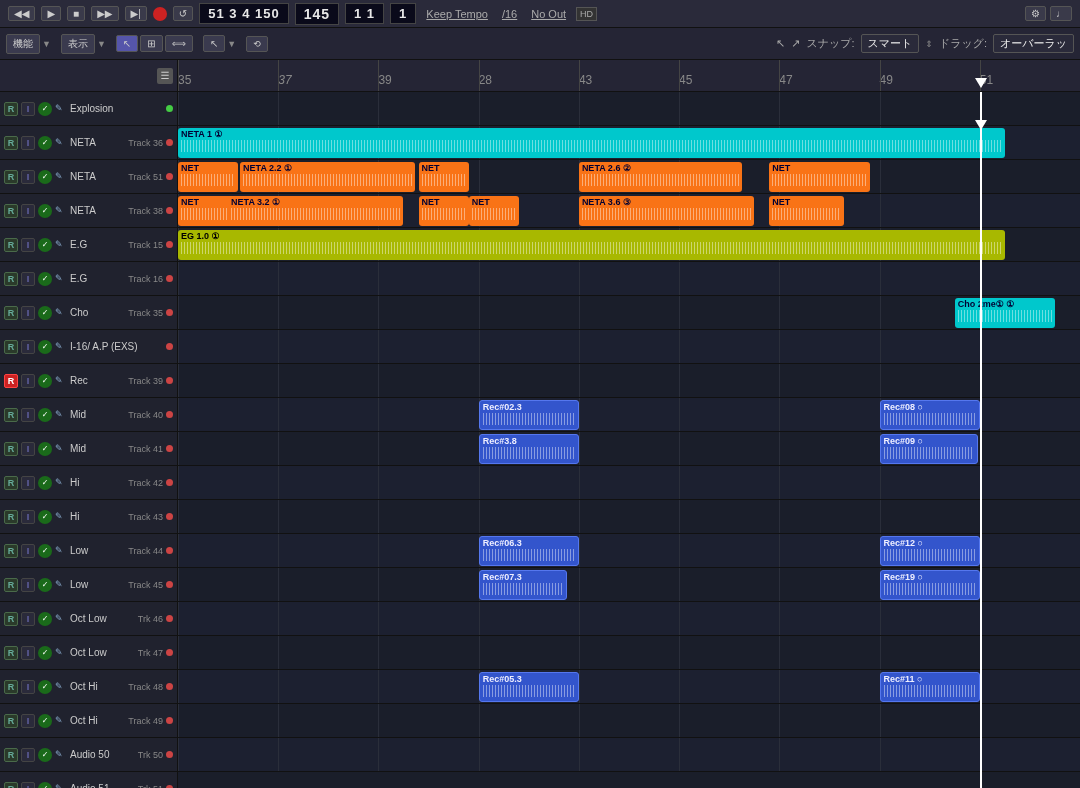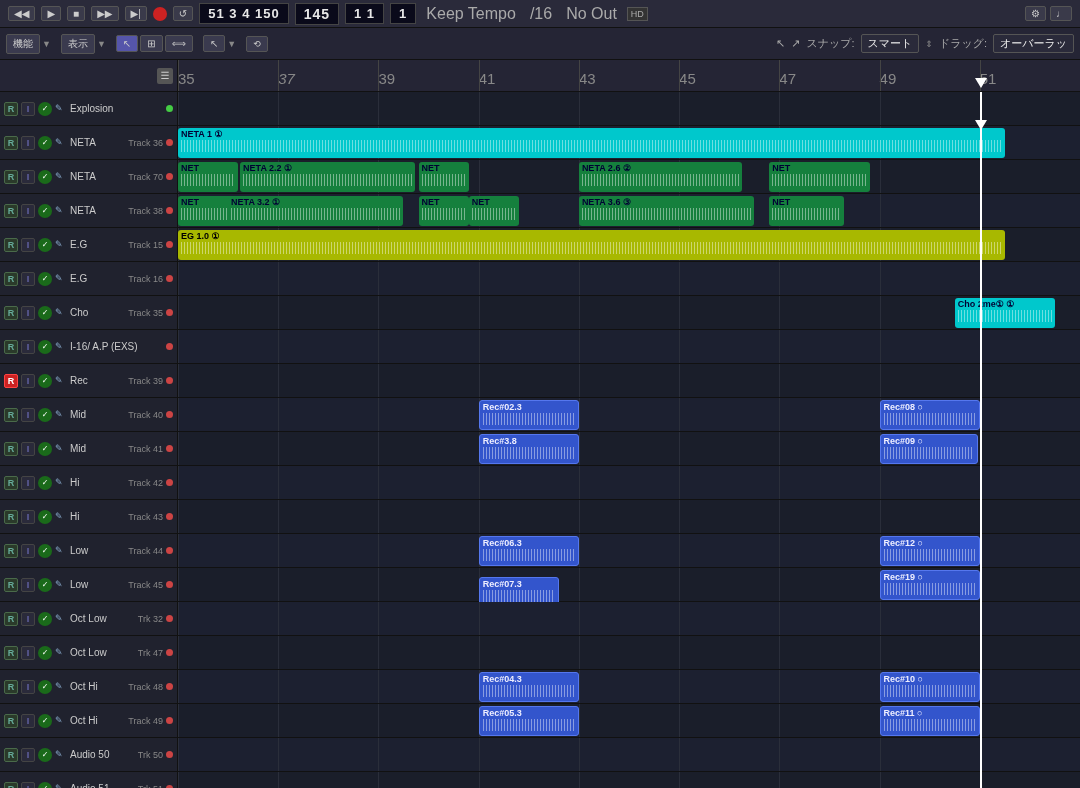--- a/index.html
+++ b/index.html
@@ -36,22 +36,23 @@
       background: #0a0a1a;
       color: #e8e8e8;
       font-size: 13px;
       font-weight: bold;
       padding: 2px 8px;
       border: 1px solid #444;
       letter-spacing: 1px;
     }
     .transport-label {
       color: #aaa;
-      font-size: 16px;
+      font-size: 11px;
       padding: 0 4px;
+      text-decoration: underline;
     }
     .record-btn {
       width: 14px; height: 14px;
       background: #cc2222;
       border-radius: 50%;
       display: inline-block;
     }
 
     
     #toolbar {
@@ -197,21 +198,21 @@
       height: 32px;
       background: #252535;
       border-bottom: 1px solid #111;
       position: relative;
       display: flex;
       align-items: flex-end;
     }
     .ruler-mark {
       position: absolute;
       bottom: 0;
-      font-size: 15px;
+      font-size: 12px;
       color: #888;
       padding-bottom: 4px;
     }
     .ruler-line {
       position: absolute;
       bottom: 0;
       top: 0;
       width: 1px;
       background: #444;
     }
@@ -267,21 +268,21 @@
       overflow: hidden;
     }
     .clip-wave {
       height: 12px;
       margin-top: 1px;
       opacity: 0.7;
       background: repeating-linear-gradient(90deg, rgba(255,255,255,0.6) 0px, rgba(255,255,255,0.6) 1px, transparent 1px, transparent 3px);
     }
 
     .clip-cyan { background: #00c8cc; color: #003; }
-    .clip-teal { background: #15803d; color: #003; }
+    .clip-teal { background: #f97316; color: #003; }
     .clip-yellow { background: #a8b800; color: #000; }
     .clip-blue { background: #3355cc; color: #eef; border: 1px solid #5577ee; }
 
     
     #playhead-top {
       position: absolute;
       top: 0;
       width: 0; height: 0;
       border-left: 6px solid transparent;
       border-right: 6px solid transparent;
@@ -372,21 +373,21 @@
           <div class="track-name">NETA</div>
           <div class="track-num">Track 36</div>
           <div class="track-dot" style="background: rgb(204, 68, 68);"></div>
         </div>
         <div class="track-row">
           <div class="btn-r">R</div>
           <div class="btn-i">I</div>
           <div class="track-mute">✓</div>
           <div class="track-edit-icon">✎</div>
           <div class="track-name">NETA</div>
-          <div class="track-num">Track 70</div>
+          <div class="track-num">Track 51</div>
           <div class="track-dot" style="background: rgb(204, 68, 68);"></div>
         </div>
         <div class="track-row">
           <div class="btn-r">R</div>
           <div class="btn-i">I</div>
           <div class="track-mute">✓</div>
           <div class="track-edit-icon">✎</div>
           <div class="track-name">NETA</div>
           <div class="track-num">Track 38</div>
           <div class="track-dot" style="background: rgb(204, 68, 68);"></div>
@@ -489,21 +490,21 @@
           <div class="track-name">Low</div>
           <div class="track-num">Track 45</div>
           <div class="track-dot" style="background: rgb(204, 68, 68);"></div>
         </div>
         <div class="track-row">
           <div class="btn-r">R</div>
           <div class="btn-i">I</div>
           <div class="track-mute">✓</div>
           <div class="track-edit-icon">✎</div>
           <div class="track-name">Oct Low</div>
-          <div class="track-num">Trk 32</div>
+          <div class="track-num">Trk 46</div>
           <div class="track-dot" style="background: rgb(204, 68, 68);"></div>
         </div>
         <div class="track-row">
           <div class="btn-r">R</div>
           <div class="btn-i">I</div>
           <div class="track-mute">✓</div>
           <div class="track-edit-icon">✎</div>
           <div class="track-name">Oct Low</div>
           <div class="track-num">Trk 47</div>
           <div class="track-dot" style="background: rgb(204, 68, 68);"></div>
@@ -550,21 +551,21 @@
   <div id="arrange">
 
     <div id="ruler">
       <div id="ruler-marks" style="position:relative;width:100%;height:100%;">
           <div class="ruler-mark" style="left: 0px;">35</div>
           <div class="ruler-line" style="left: 0px;"></div>
           <div class="ruler-mark" style="left: 100.222px; font-style: italic;">37</div>
           <div class="ruler-line" style="left: 100.222px;"></div>
           <div class="ruler-mark" style="left: 200.444px;">39</div>
           <div class="ruler-line" style="left: 200.444px;"></div>
-          <div class="ruler-mark" style="left: 300.667px;">41</div>
+          <div class="ruler-mark" style="left: 300.667px;">28</div>
           <div class="ruler-line" style="left: 300.667px;"></div>
           <div class="ruler-mark" style="left: 400.889px;">43</div>
           <div class="ruler-line" style="left: 400.889px;"></div>
           <div class="ruler-mark" style="left: 501.111px;">45</div>
           <div class="ruler-line" style="left: 501.111px;"></div>
           <div class="ruler-mark" style="left: 601.333px;">47</div>
           <div class="ruler-line" style="left: 601.333px;"></div>
           <div class="ruler-mark" style="left: 701.556px;">49</div>
           <div class="ruler-line" style="left: 701.556px;"></div>
           <div class="ruler-mark" style="left: 801.778px;">51</div>
@@ -815,21 +816,21 @@
         <div class="arrange-row" style="height: 34px;">
           <div class="grid-line" style="left: 0px;"></div>
           <div class="grid-line" style="left: 100.222px;"></div>
           <div class="grid-line" style="left: 200.444px;"></div>
           <div class="grid-line" style="left: 300.667px;"></div>
           <div class="grid-line" style="left: 400.889px;"></div>
           <div class="grid-line" style="left: 501.111px;"></div>
           <div class="grid-line" style="left: 601.333px;"></div>
           <div class="grid-line" style="left: 701.556px;"></div>
           <div class="grid-line" style="left: 801.778px;"></div>
-          <div class="clip clip-blue" style="left: 300.667px; width: 80px; margin-top: 7px;">
+          <div class="clip clip-blue" style="left: 300.667px; width: 88px;">
             <div class="clip-label">Rec#07.3</div>
             <div class="clip-wave"></div>
           </div>
           <div class="clip clip-blue" style="left: 701.556px; width: 100.222px;">
             <div class="clip-label">Rec#19 ○</div>
             <div class="clip-wave"></div>
           </div>
         </div>
         <div class="arrange-row" style="height: 34px;">
           <div class="grid-line" style="left: 0px;"></div>
@@ -857,39 +858,20 @@
           <div class="grid-line" style="left: 0px;"></div>
           <div class="grid-line" style="left: 100.222px;"></div>
           <div class="grid-line" style="left: 200.444px;"></div>
           <div class="grid-line" style="left: 300.667px;"></div>
           <div class="grid-line" style="left: 400.889px;"></div>
           <div class="grid-line" style="left: 501.111px;"></div>
           <div class="grid-line" style="left: 601.333px;"></div>
           <div class="grid-line" style="left: 701.556px;"></div>
           <div class="grid-line" style="left: 801.778px;"></div>
           <div class="clip clip-blue" style="left: 300.667px; width: 100.222px;">
-            <div class="clip-label">Rec#04.3</div>
-            <div class="clip-wave"></div>
-          </div>
-          <div class="clip clip-blue" style="left: 701.556px; width: 100.222px;">
-            <div class="clip-label">Rec#10 ○</div>
-            <div class="clip-wave"></div>
-          </div>
-        </div>
-        <div class="arrange-row" style="height: 34px;">
-          <div class="grid-line" style="left: 0px;"></div>
-          <div class="grid-line" style="left: 100.222px;"></div>
-          <div class="grid-line" style="left: 200.444px;"></div>
-          <div class="grid-line" style="left: 300.667px;"></div>
-          <div class="grid-line" style="left: 400.889px;"></div>
-          <div class="grid-line" style="left: 501.111px;"></div>
-          <div class="grid-line" style="left: 601.333px;"></div>
-          <div class="grid-line" style="left: 701.556px;"></div>
-          <div class="grid-line" style="left: 801.778px;"></div>
-          <div class="clip clip-blue" style="left: 300.667px; width: 100.222px;">
             <div class="clip-label">Rec#05.3</div>
             <div class="clip-wave"></div>
           </div>
           <div class="clip clip-blue" style="left: 701.556px; width: 100.222px;">
             <div class="clip-label">Rec#11 ○</div>
             <div class="clip-wave"></div>
           </div>
         </div>
         <div class="arrange-row" style="height: 34px;">
           <div class="grid-line" style="left: 0px;"></div>

